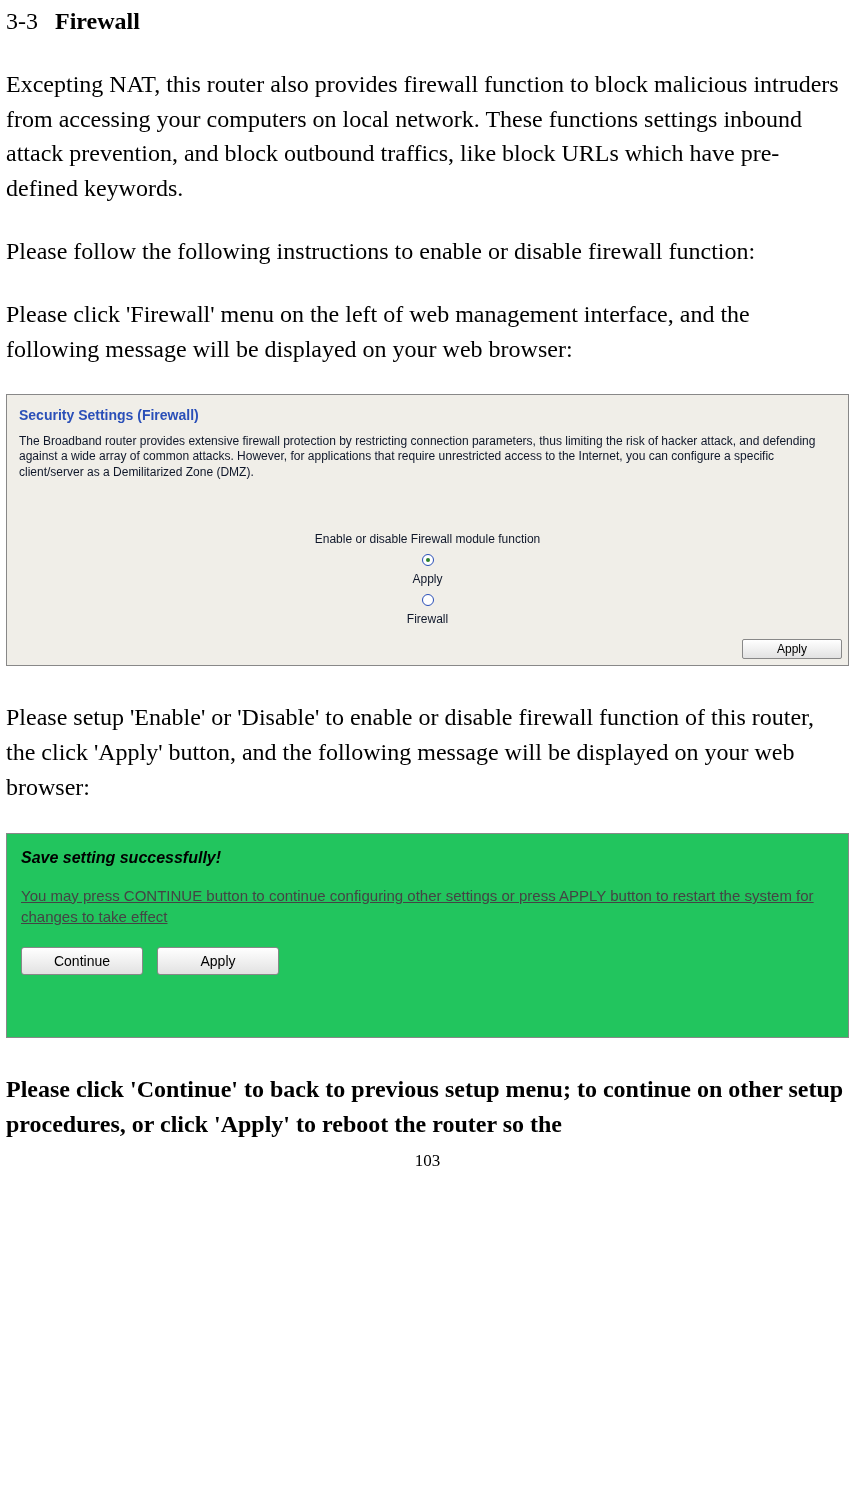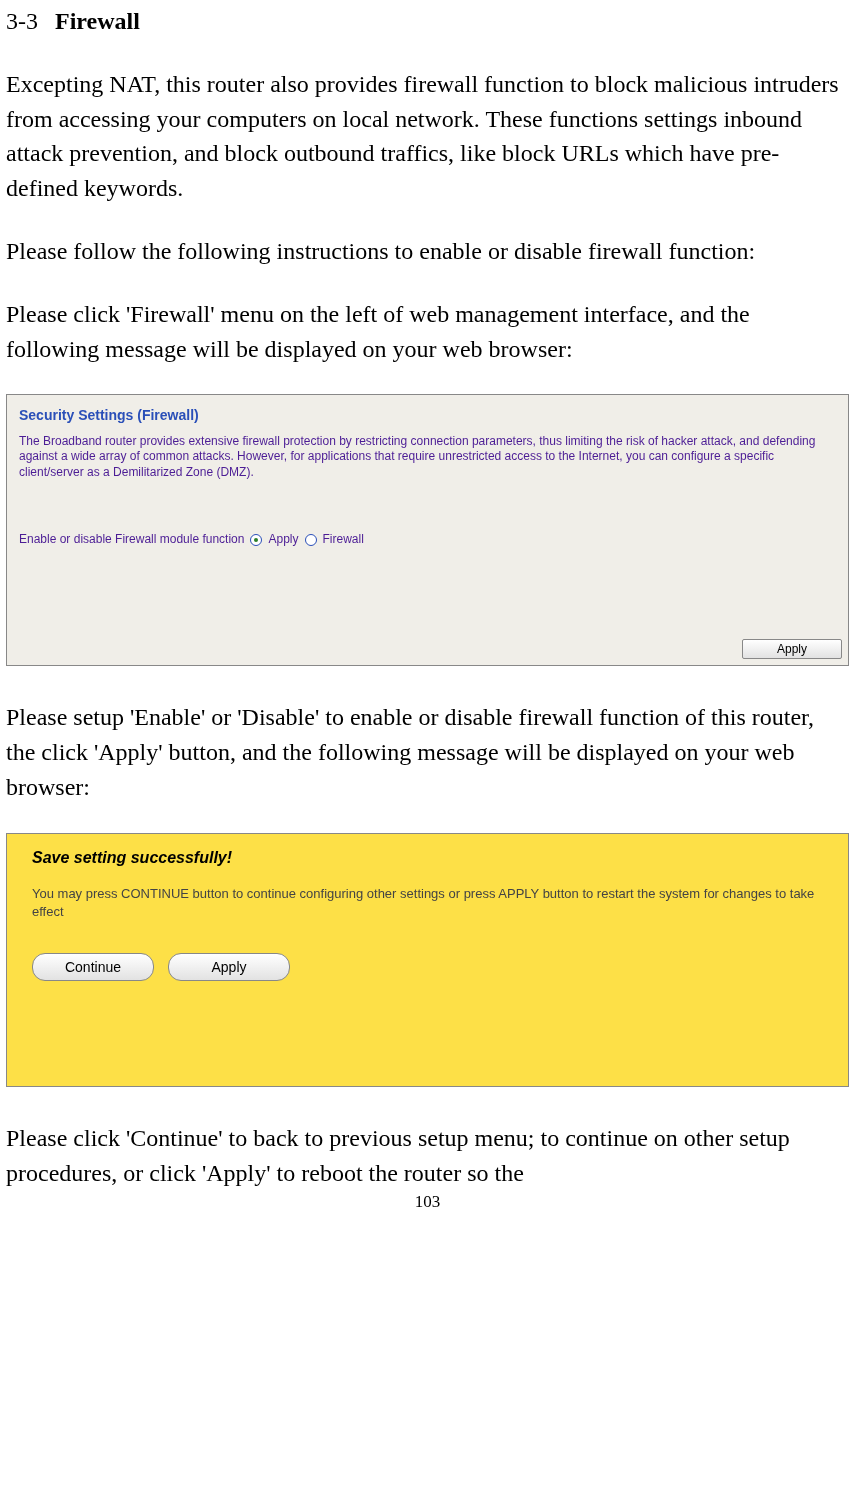--- a/index.html
+++ b/index.html
@@ -38,30 +38,31 @@
     .ss-title {
       font-family: Arial, Helvetica, sans-serif;
       font-size: 14px;
       font-weight: bold;
       color: #2a4fb8;
       margin-bottom: 8px;
     }
     .ss-desc, .ss-toggle, .ss-save-desc {
       font-family: Arial, Helvetica, sans-serif;
       font-size: 12px;
-      color: #4c1d95;
+      color: #0f172a;
       line-height: 1.3;
     }
     .ss-desc {
       margin-bottom: 52px;
     }
     .ss-toggle {
       display: flex;
       align-items: center;
       gap: 6px;
+      flex-direction: column;
     }
     .radio {
       display: inline-block;
       width: 12px;
       height: 12px;
       border-radius: 50%;
       border: 1px solid #2a4fb8;
       position: relative;
       box-sizing: border-box;
       background: #fff;
@@ -85,52 +86,53 @@
       font-family: Arial, Helvetica, sans-serif;
       font-size: 12px;
       text-align: center;
       line-height: 18px;
       background: linear-gradient(#fff, #e2e2e2);
       border: 1px solid #888;
       border-radius: 2px;
       box-sizing: border-box;
     }
     .screenshot2 {
-      height: 254px;
-      padding: 12px 25px;
-      background: #fde047;
+      height: 205px;
+      padding: 12px 14px;
+      background: #22c55e;
     }
     .ss-save-title {
       font-family: Arial, Helvetica, sans-serif;
       font-size: 16px;
       font-weight: bold;
       font-style: italic;
       color: #000;
       margin-bottom: 16px;
     }
     .ss-save-desc {
-      font-size: 13px;
+      font-size: 15px;
       color: #444;
       line-height: 1.4;
-      margin-bottom: 32px;
+      margin-bottom: 20px;
+      text-decoration: underline;
     }
     .btn-row {
       display: flex;
       gap: 14px;
     }
     .ui-btn {
       width: 122px;
       height: 28px;
       font-family: Arial, Helvetica, sans-serif;
       font-size: 14px;
       text-align: center;
       line-height: 26px;
       background: linear-gradient(#fff, #e2e2e2);
       border: 1px solid #888;
-      border-radius: 13px;
+      border-radius: 3px;
       box-sizing: border-box;
       color: #000;
     }
     .page-num {
       text-align: center;
       font-size: 17px;
     }
   </style>
 </head>
 <body>
@@ -160,15 +162,15 @@
 
 <div class="screenshot screenshot2">
   <div class="ss-save-title">Save setting successfully!</div>
   <div class="ss-save-desc">You may press CONTINUE button to continue configuring other settings or press APPLY button to restart the system for changes to take effect</div>
   <div class="btn-row">
     <div class="ui-btn">Continue</div>
     <div class="ui-btn">Apply</div>
   </div>
 </div>
 
-<div class="para" style="margin-bottom:0;">Please click 'Continue' to back to previous setup menu; to continue on other setup procedures, or click 'Apply' to reboot the router so the</div>
+<div class="para" style="margin-bottom:8px;font-weight:bold;">Please click 'Continue' to back to previous setup menu; to continue on other setup procedures, or click 'Apply' to reboot the router so the</div>
 
 <div class="page-num">103</div>
 
 </body></html>

